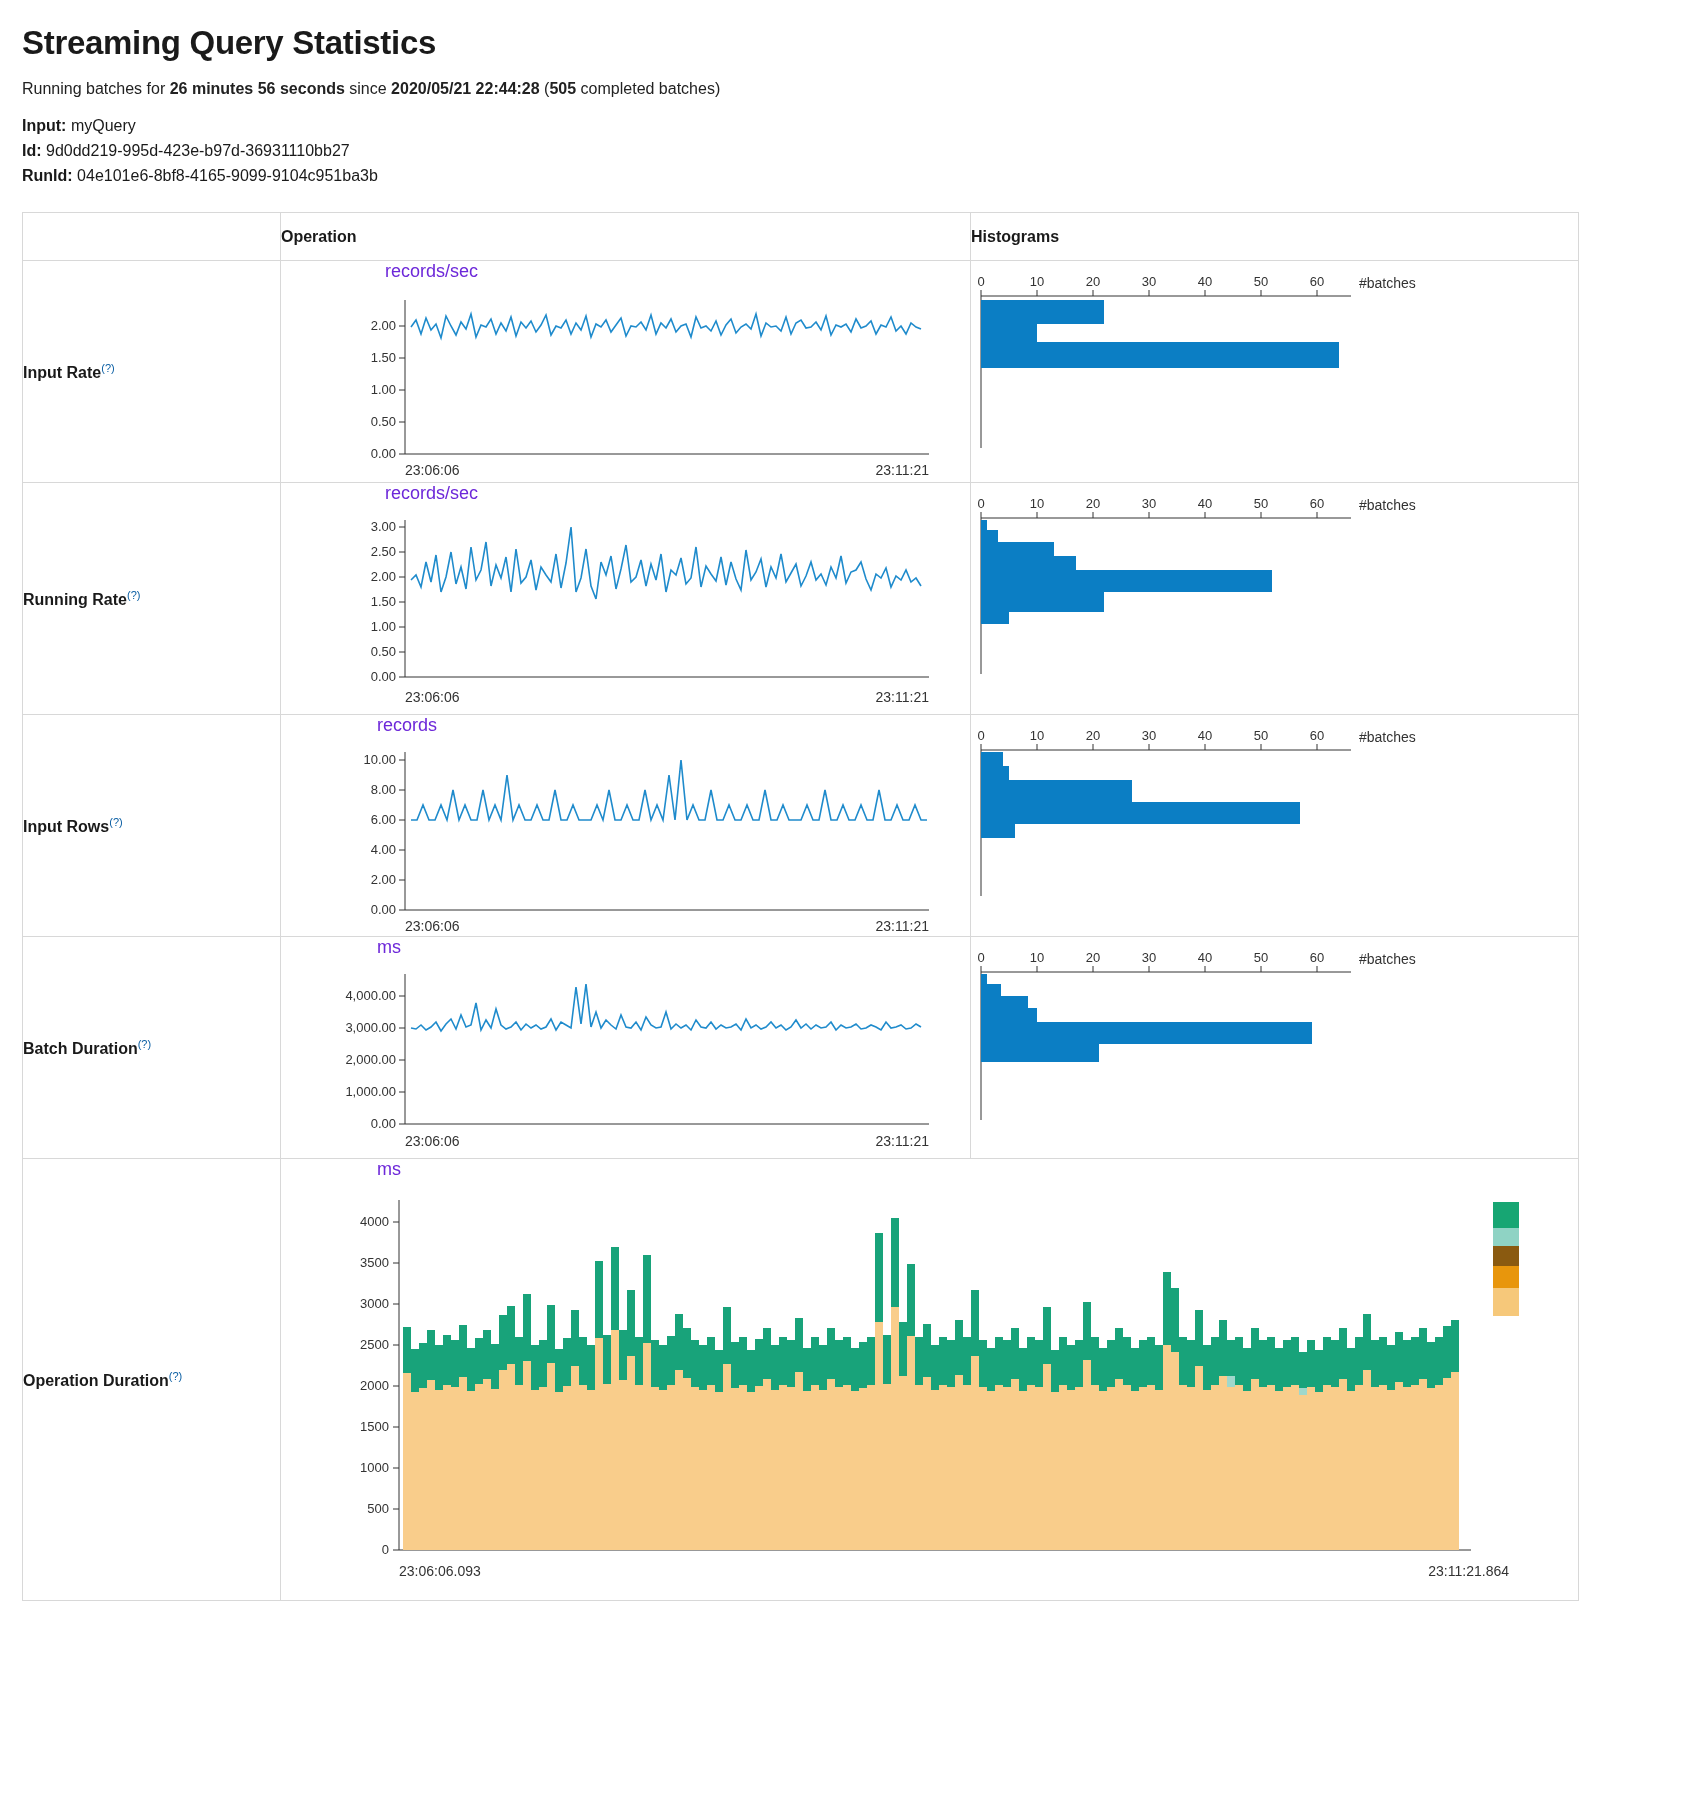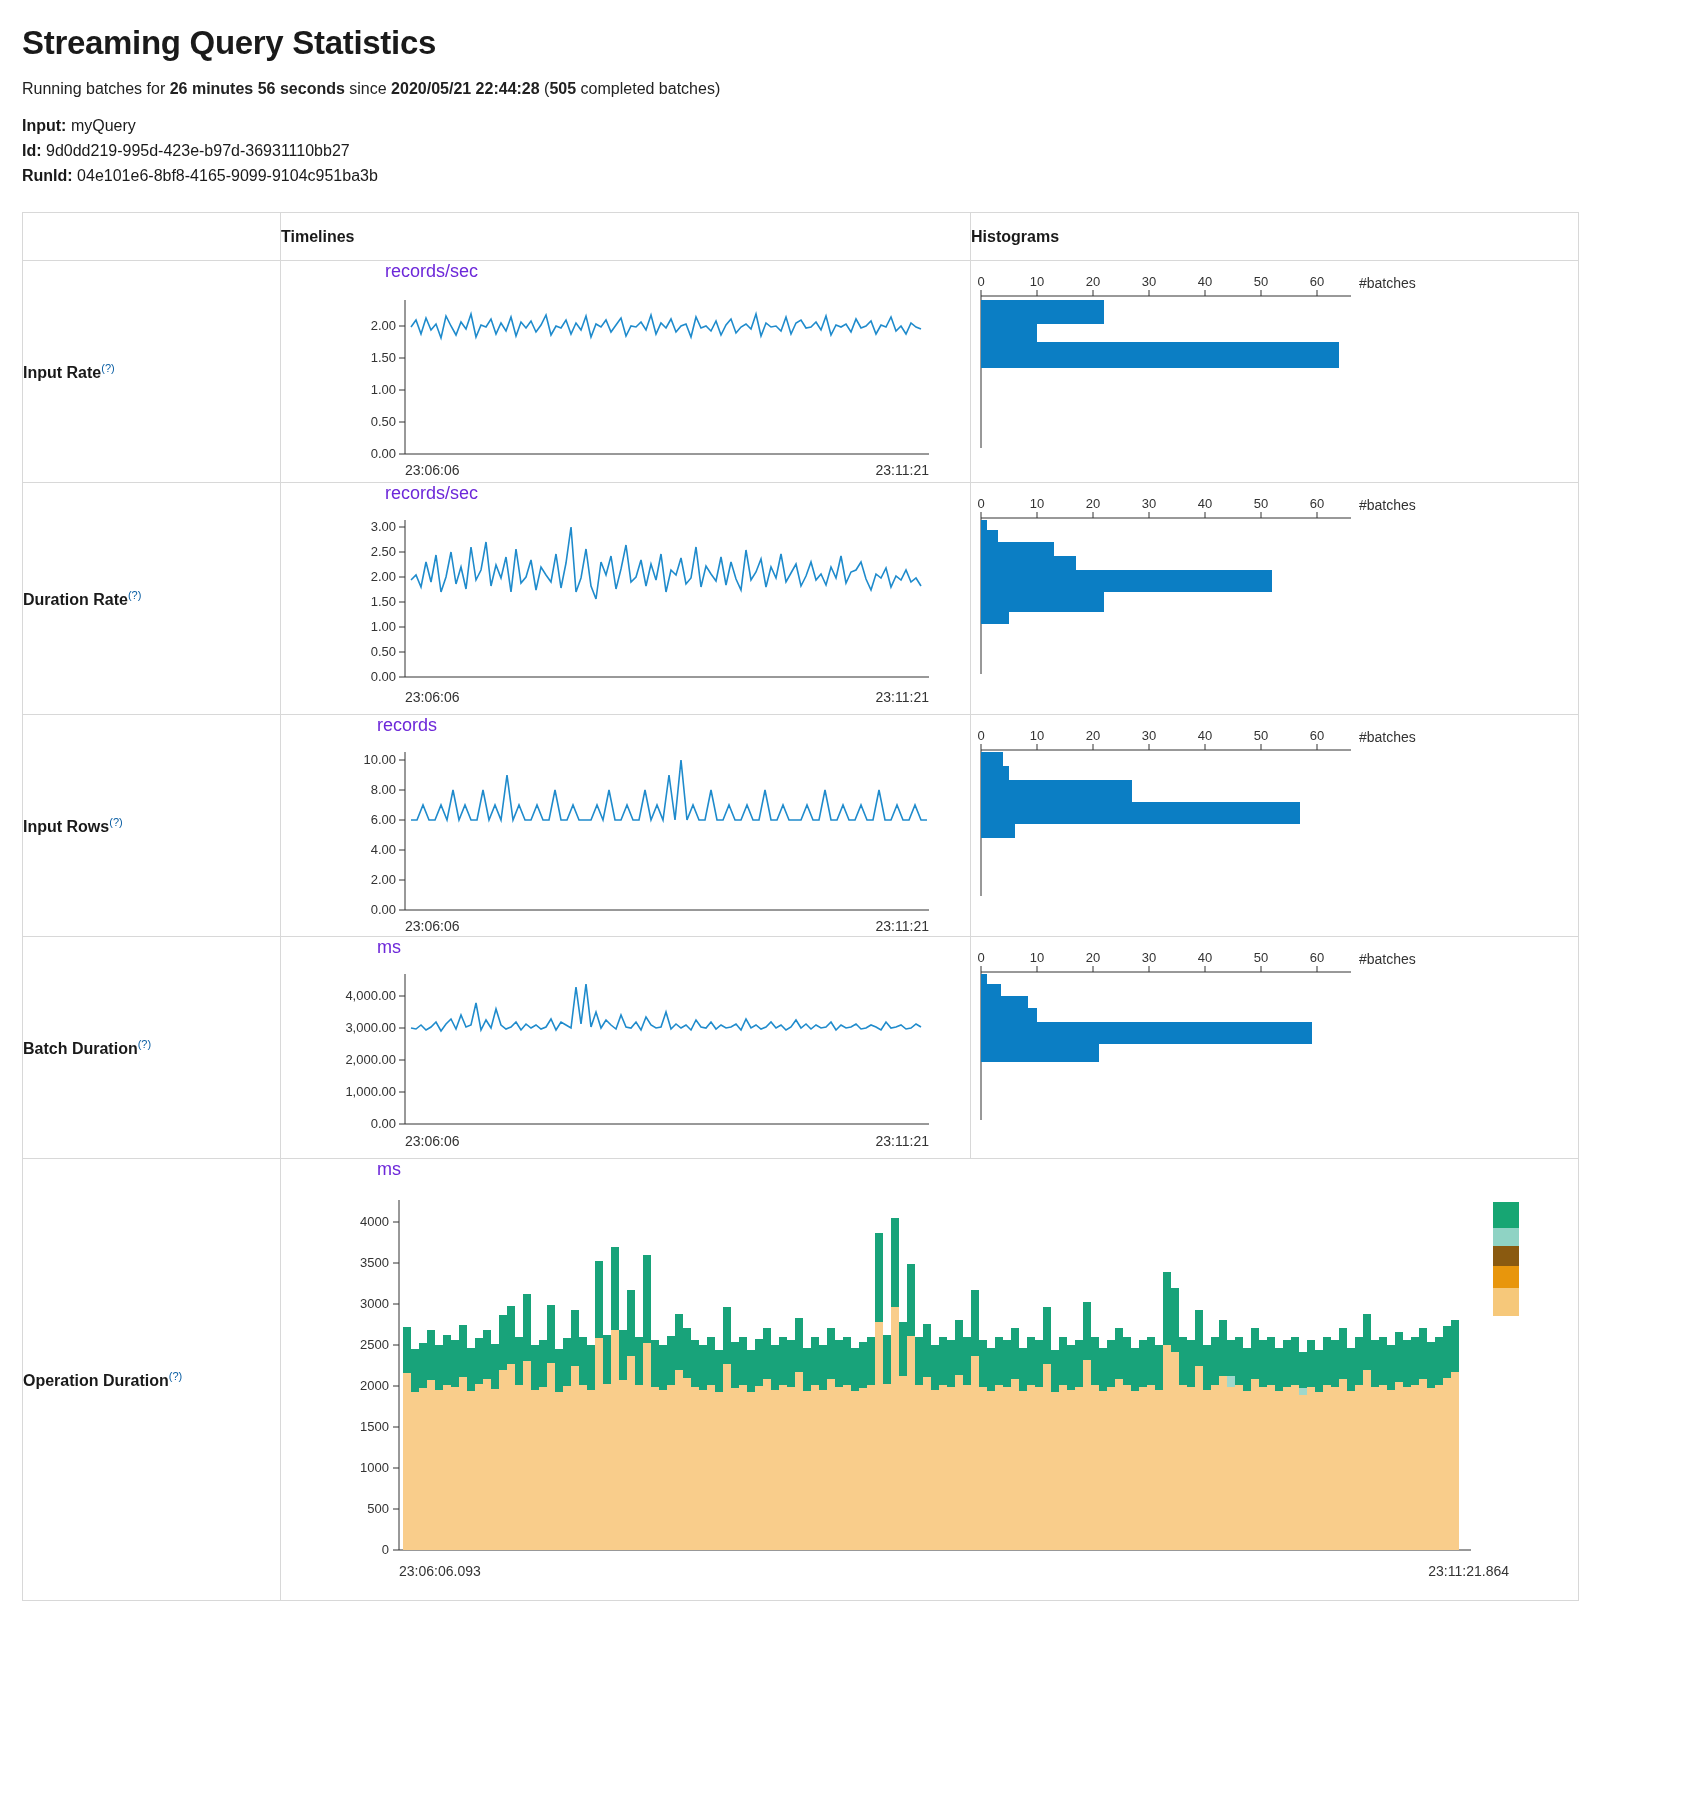--- a/index.html
+++ b/index.html
@@ -115,21 +115,21 @@
 
   <table class="stats">
     <colgroup>
       <col class="c-label">
         <col class="c-timeline">
         <col class="c-hist">
     </colgroup>
     <tbody>
         <tr>
       <th class="hdr"></th>
-      <th class="hdr">Timelines</th>
+      <th class="hdr">Operation</th>
       <th class="hdr">Histograms</th>
     </tr>
 
     <tr>
       <td class="rowlabel">
         <span>Input Rate</span><sup>(?)</sup>
       </td>
       <td class="cellpad">
         <div class="unit-label">records/sec</div>
         <svg width="660" height="200" viewBox="0 0 660 200">
@@ -204,21 +204,21 @@
           <rect class="hist-bar" x="10" y="52" width="358" height="0"></rect>
           <rect class="hist-bar" x="10" y="28" width="358" height="24" opacity="0"></rect>
           <rect class="hist-bar" x="10" y="28" width="358" height="24" opacity="0"></rect>
           <rect class="hist-bar" x="10" y="70" width="358" height="26"></rect>
         </svg>
       </td>
     </tr>
 
     <tr>
       <td class="rowlabel">
-        <span>Duration Rate</span><sup>(?)</sup>
+        <span>Running Rate</span><sup>(?)</sup>
       </td>
       <td class="cellpad">
         <div class="unit-label">records/sec</div>
         <svg width="660" height="210" viewBox="0 0 660 210">
           <g class="tick-text">
             <text x="115" y="27" text-anchor="end">3.00</text>
             <text x="115" y="52" text-anchor="end">2.50</text>
             <text x="115" y="77" text-anchor="end">2.00</text>
             <text x="115" y="102" text-anchor="end">1.50</text>
             <text x="115" y="127" text-anchor="end">1.00</text>

